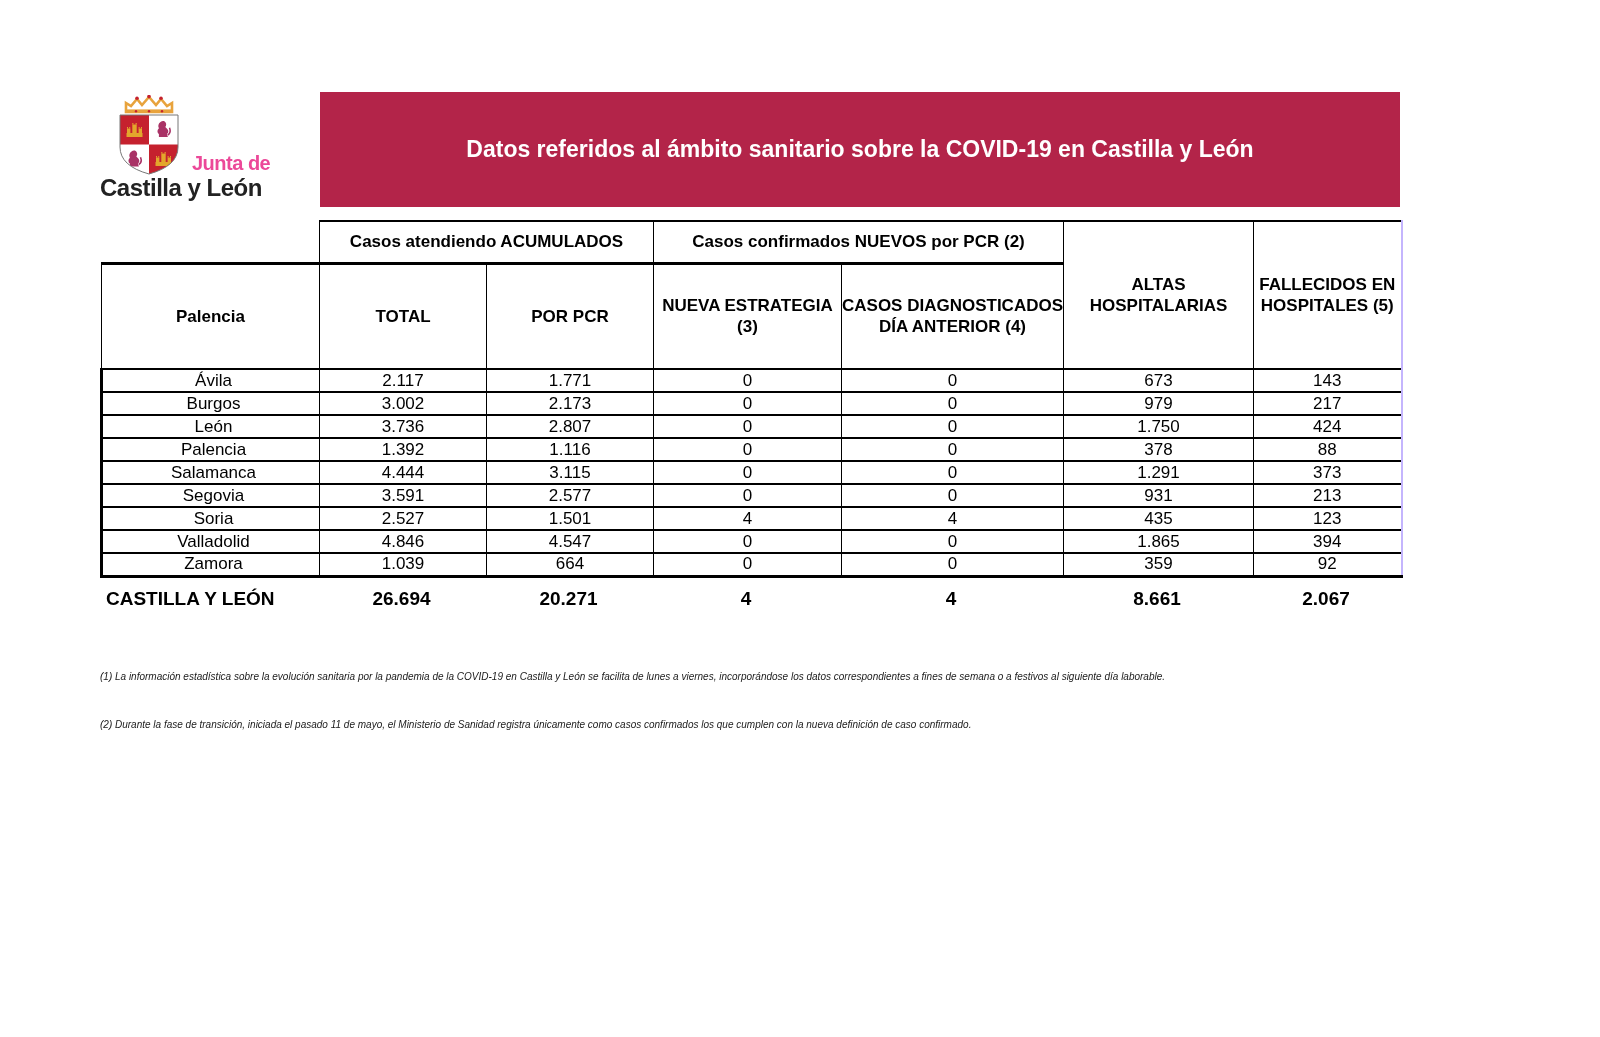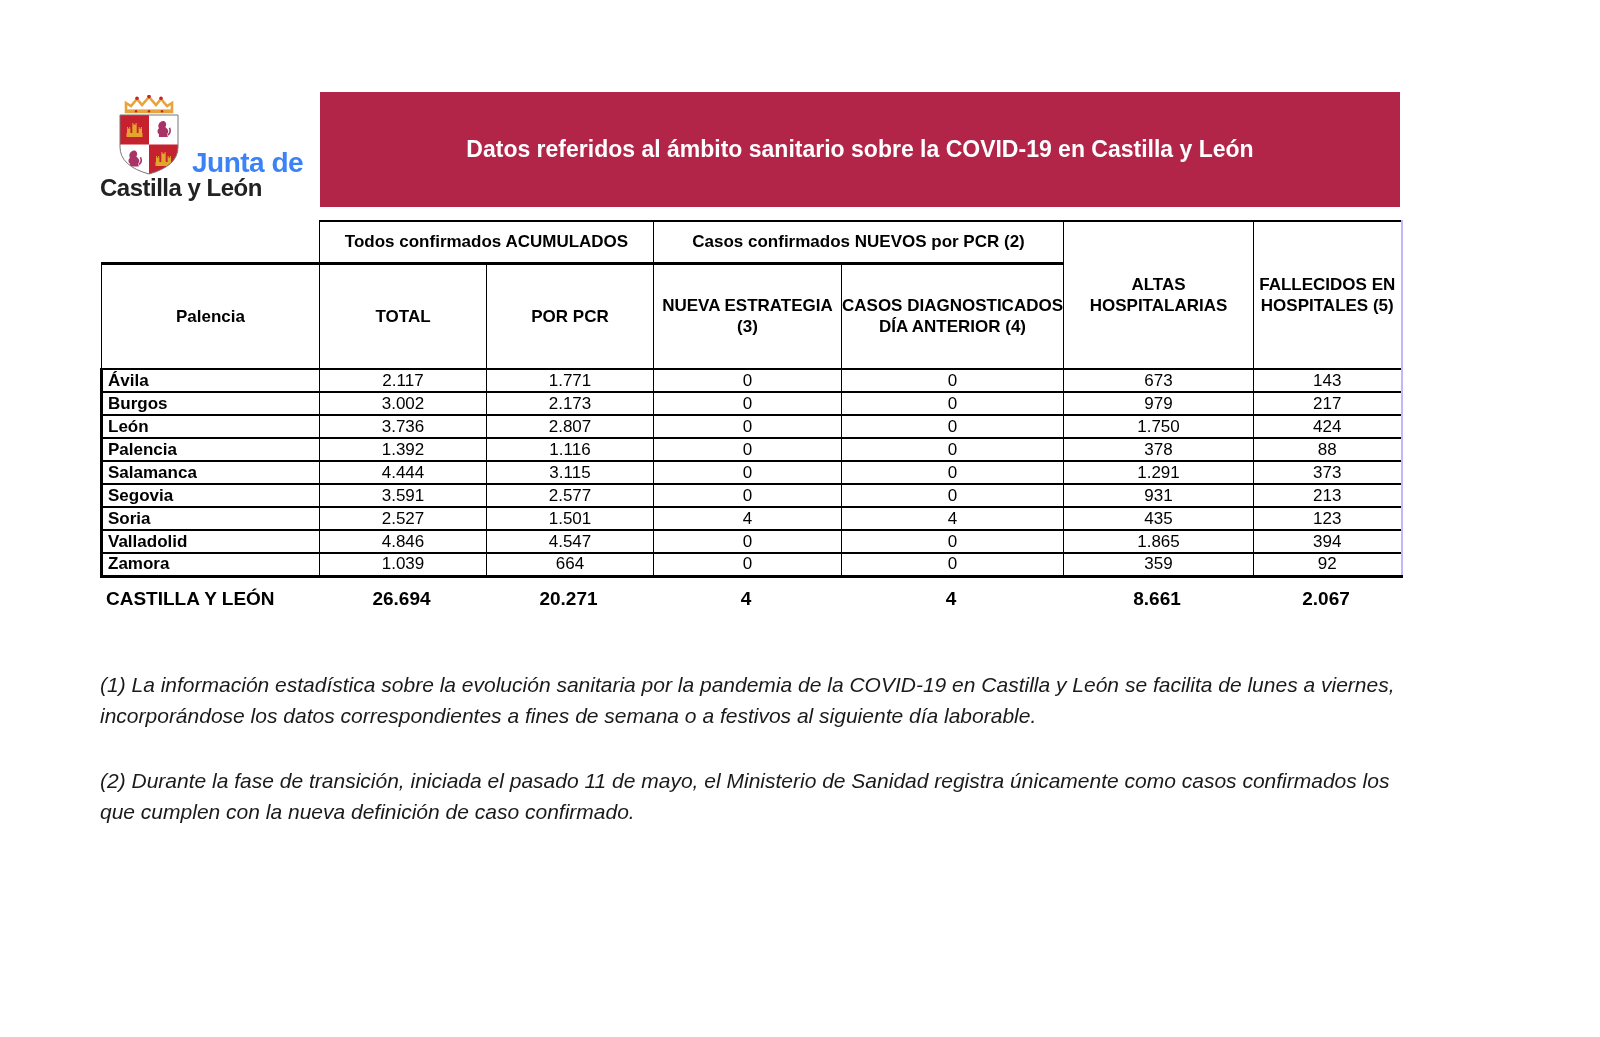--- a/index.html
+++ b/index.html
@@ -11,21 +11,21 @@
     color: #111;
     overflow: hidden;
   }
   .page { position: relative; width: 1300px; margin-left: 100px; padding-top: 92px; }
 
   
   .header-row { display: flex; align-items: flex-start; }
   .logo-block { width: 220px; padding-top: 3px; }
   .logo-top { display: flex; align-items: flex-end; }
   .crest { width: 70px; height: 80px; margin-left: 14px; }
-  .logo-name1 { font-weight: bold; font-size: 28px; color: #3b82f6; margin-left: 8px; line-height: 24px; letter-spacing: -0.5px; }
+  .logo-name1 { font-weight: bold; font-size: 20px; color: #ec4899; margin-left: 8px; line-height: 24px; letter-spacing: -0.5px; }
   .logo-name2 { font-weight: bold; font-size: 24px; color: #222; line-height: 26px; letter-spacing: -0.5px; margin-top: 0px; }
 
   .banner {
     flex: 1; height: 115px;
     background: #b32449;
     display: flex; align-items: center; justify-content: center;
   }
   .banner-title { color: #fff; font-weight: bold; font-size: 23px; }
 
   .date-note { text-align: right; font-style: italic; font-size: 18px; margin-top: 17px; color: #1a1a1a; }
@@ -42,37 +42,37 @@
   .gh-cell { border: 1px solid #000; border-top: 2px solid #000; }
   .th-span2 { border: 1px solid #000; border-top: 2px solid #000; }
   .th-fallecidos { padding: 0 24px; }
   .th-altas { padding: 0 10px; }
   .th-diag { padding: 0 26px; }
   .th-nueva { padding: 0 26px; margin-top: 16px; }
   tr.sub-row th { border: 1px solid #000; border-top: 3px solid #000; }
   th.prov-th { border-left: 3px solid #000; }
 
   tbody td { border: 1px solid #000; border-top: 2px solid #000; height: 23px; }
-  tbody td.col-prov { text-align: left; padding-left: 5px; font-weight: bold; border-left: 3px solid #000; }
+  tbody td.col-prov { text-align: center; padding-left: 5px; font-weight: normal; border-left: 3px solid #000; }
   tbody tr:last-child td { border-bottom: 3px solid #000; }
   .col-last { border-right: 2px solid #c4b5fd; }
 
   
   .total-row {
     display: grid;
     grid-template-columns: 218px 167px 167px 188px 222px 190px 148px;
     align-items: center;
     font-weight: bold; font-size: 19px;
     height: 36px; margin-top: 3px; color: #000;
   }
   .total-row .t-prov { text-align: left; padding-left: 6px; }
   .total-row .t-num { text-align: center; }
 
   
-  .footnotes { margin-top: 52px; width: 1300px; font-style: italic; font-size: 21px; line-height: 1.5; color: #1a1a1a; }
+  .footnotes { margin-top: 52px; width: 1300px; font-style: italic; font-size: 10px; line-height: 1.5; color: #1a1a1a; }
   .footnotes p { margin: 0 0 33px 0; }
 </style>
 </head>
 <body>
 
 <div class="page">
 
   <div class="header-row">
     <div class="logo-block">
       <div class="logo-top">
@@ -131,21 +131,21 @@
         <col style="width:167px">
         <col style="width:167px">
       <col style="width:188px">
         <col style="width:222px">
         <col style="width:190px">
         <col style="width:148px">
     </colgroup>
     <thead>
       <tr class="gh-row">
         <td class="cell-empty"></td>
-        <th class="gh-cell" colspan="2">Todos confirmados ACUMULADOS</th>
+        <th class="gh-cell" colspan="2">Casos atendiendo ACUMULADOS</th>
         <th class="gh-cell" colspan="2">Casos confirmados NUEVOS por PCR (2)</th>
         <th class="th-span2 th-altas" rowspan="2">ALTAS HOSPITALARIAS</th>
         <th class="th-span2 th-fallecidos col-last" rowspan="2">FALLECIDOS EN HOSPITALES (5)</th>
       </tr>
       <tr class="sub-row">
         <th class="prov-th">Palencia</th>
         <th>TOTAL</th>
         <th>POR PCR</th>
         <th class="th-nueva">NUEVA ESTRATEGIA (3)</th>
         <th class="th-diag">CASOS DIAGNOSTICADOS DÍA ANTERIOR (4)</th>

